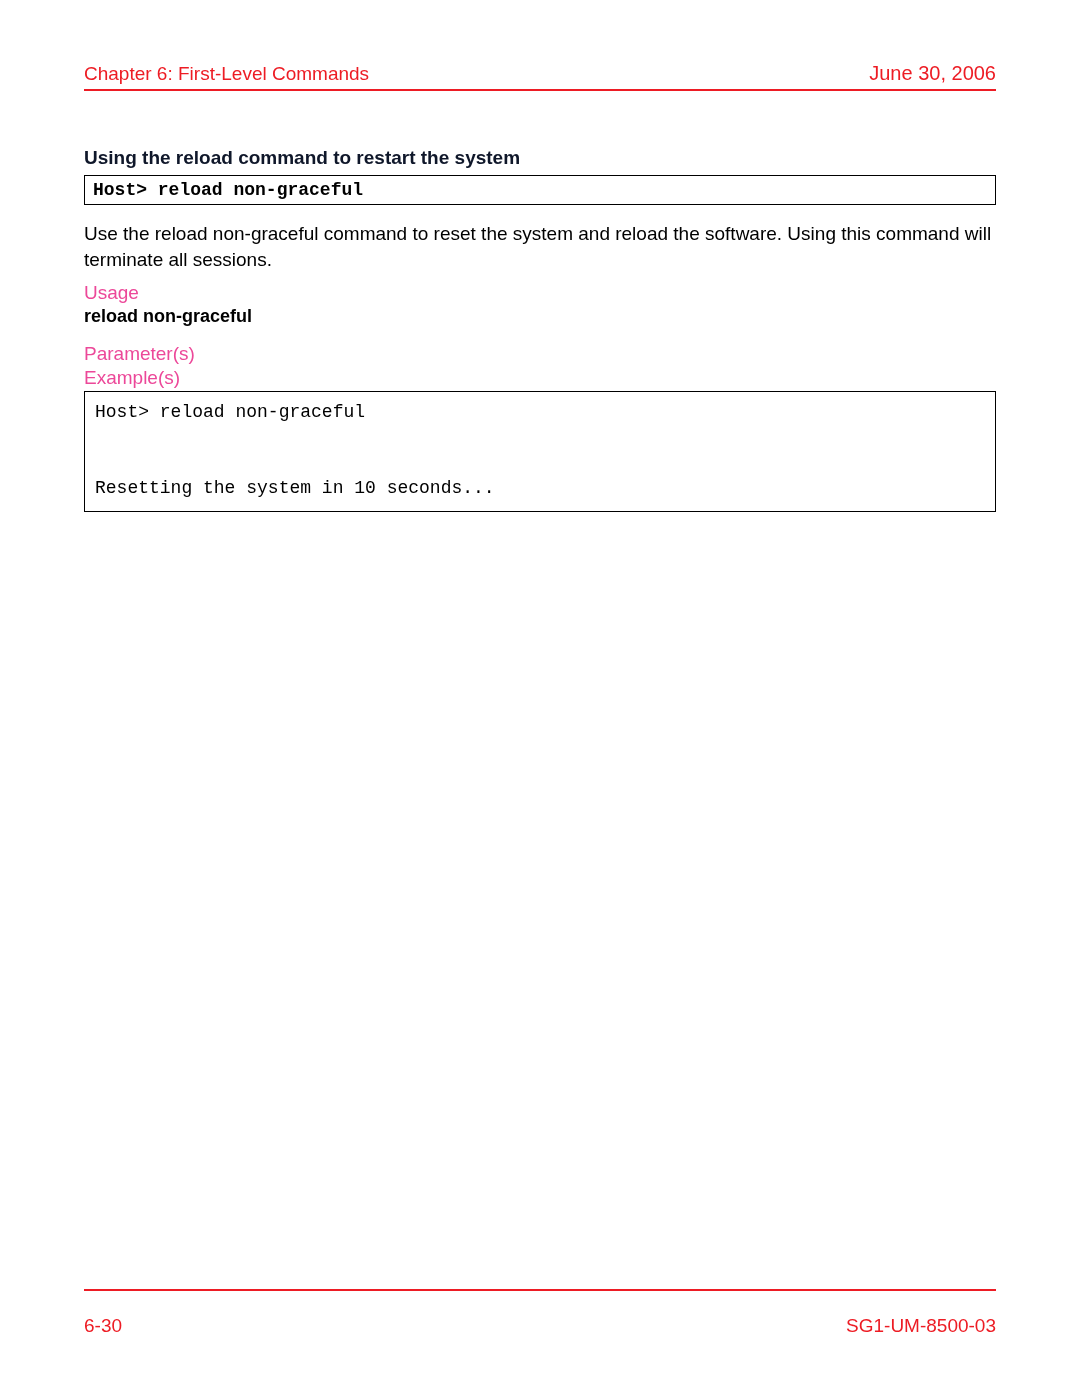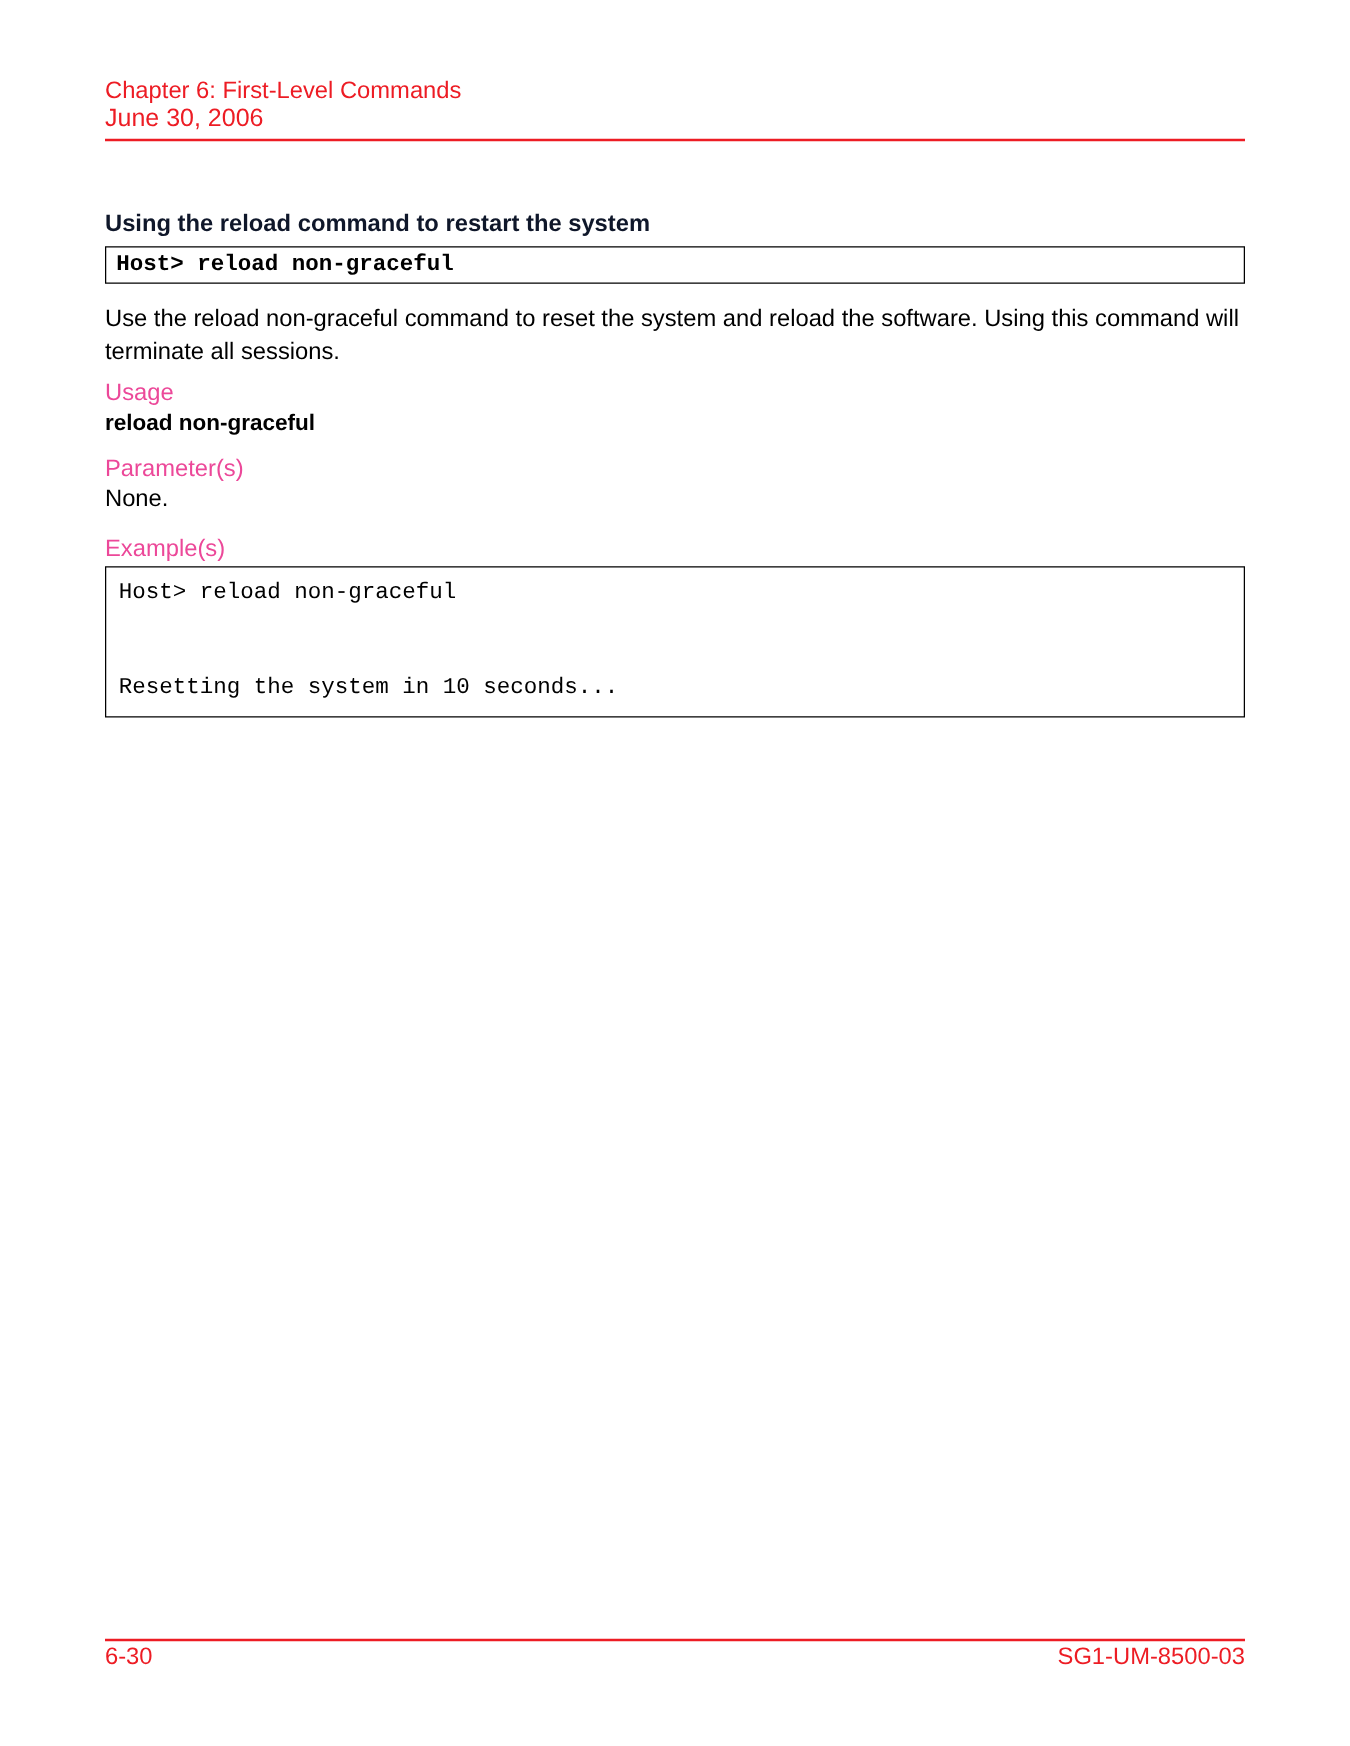--- a/index.html
+++ b/index.html
@@ -19,21 +19,20 @@
     top: 62px;
     bottom: 60px;
   }
   .header-row {
     display: flex;
     justify-content: space-between;
     align-items: baseline;
     border-bottom: 2px solid #ed1c24;
     padding-bottom: 4px;
     margin-bottom: 56px;
-    flex-direction: column;
   }
   .header-left {
     color: #ed1c24;
     font-size: 19px;
   }
   .header-right {
     color: #ed1c24;
     font-size: 20px;
   }
   .section-title {
@@ -77,21 +76,21 @@
     font-size: 18px;
     white-space: pre;
     line-height: 1.4;
   }
   .footer-row {
     position: absolute;
     left: 0;
     right: 0;
     bottom: 0;
     border-top: 2px solid #ed1c24;
-    padding-top: 2px;
+    padding-top: 24px;
     display: flex;
     justify-content: space-between;
     align-items: center;
   }
   .footer-left {
     color: #ed1c24;
     font-size: 19px;
   }
   .footer-right {
     color: #ed1c24;
@@ -111,21 +110,20 @@
   <div class="section-title">Using the reload command to restart the system</div>
 
   <div class="cmd-box">Host&gt; reload non-graceful</div>
 
   <div class="body-text">Use the reload non-graceful command to reset the system and reload the software. Using this command will terminate all sessions.</div>
 
   <div class="sub-head">Usage</div>
   <div class="usage-code">reload non-graceful</div>
 
   <div class="sub-head">Parameter(s)</div>
-  <div class="params-value">None.</div>
 
   <div class="sub-head">Example(s)</div>
   <div class="example-box">Host&gt; reload non-graceful
 
 
 Resetting the system in 10 seconds...</div>
 
   <div class="footer-row">
     <div class="footer-left">6-30</div>
     <div class="footer-right">SG1-UM-8500-03</div>

